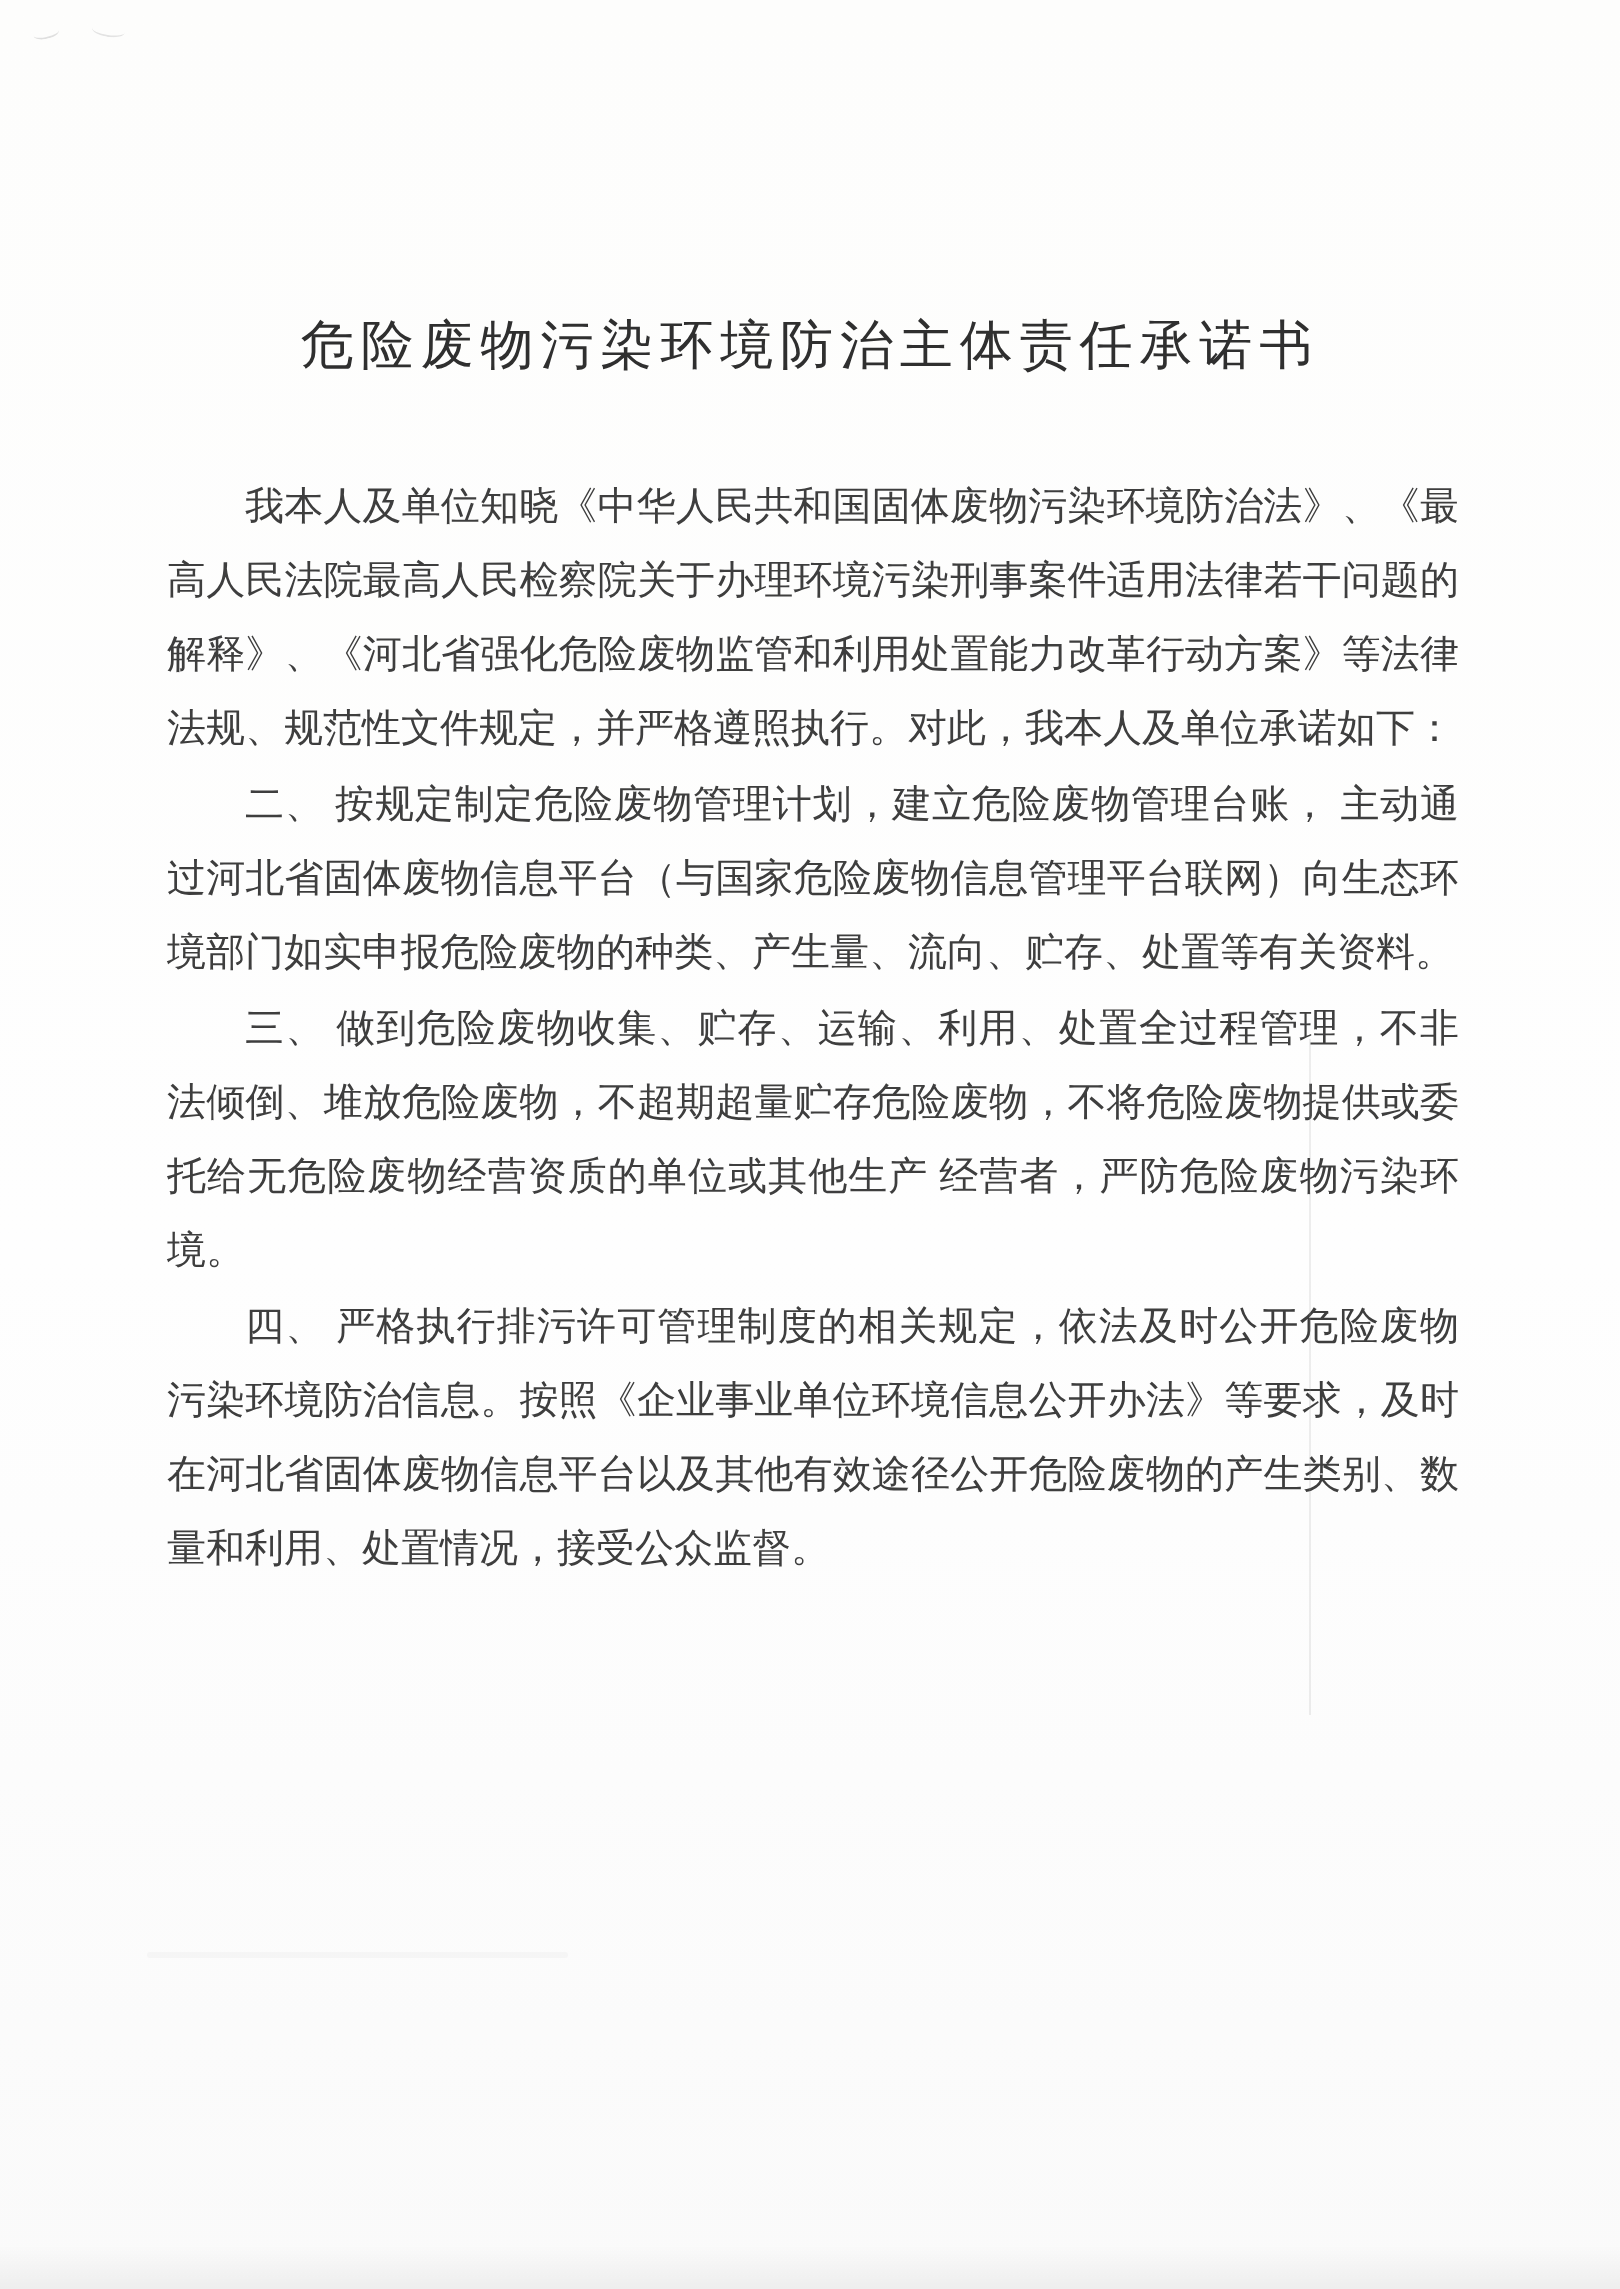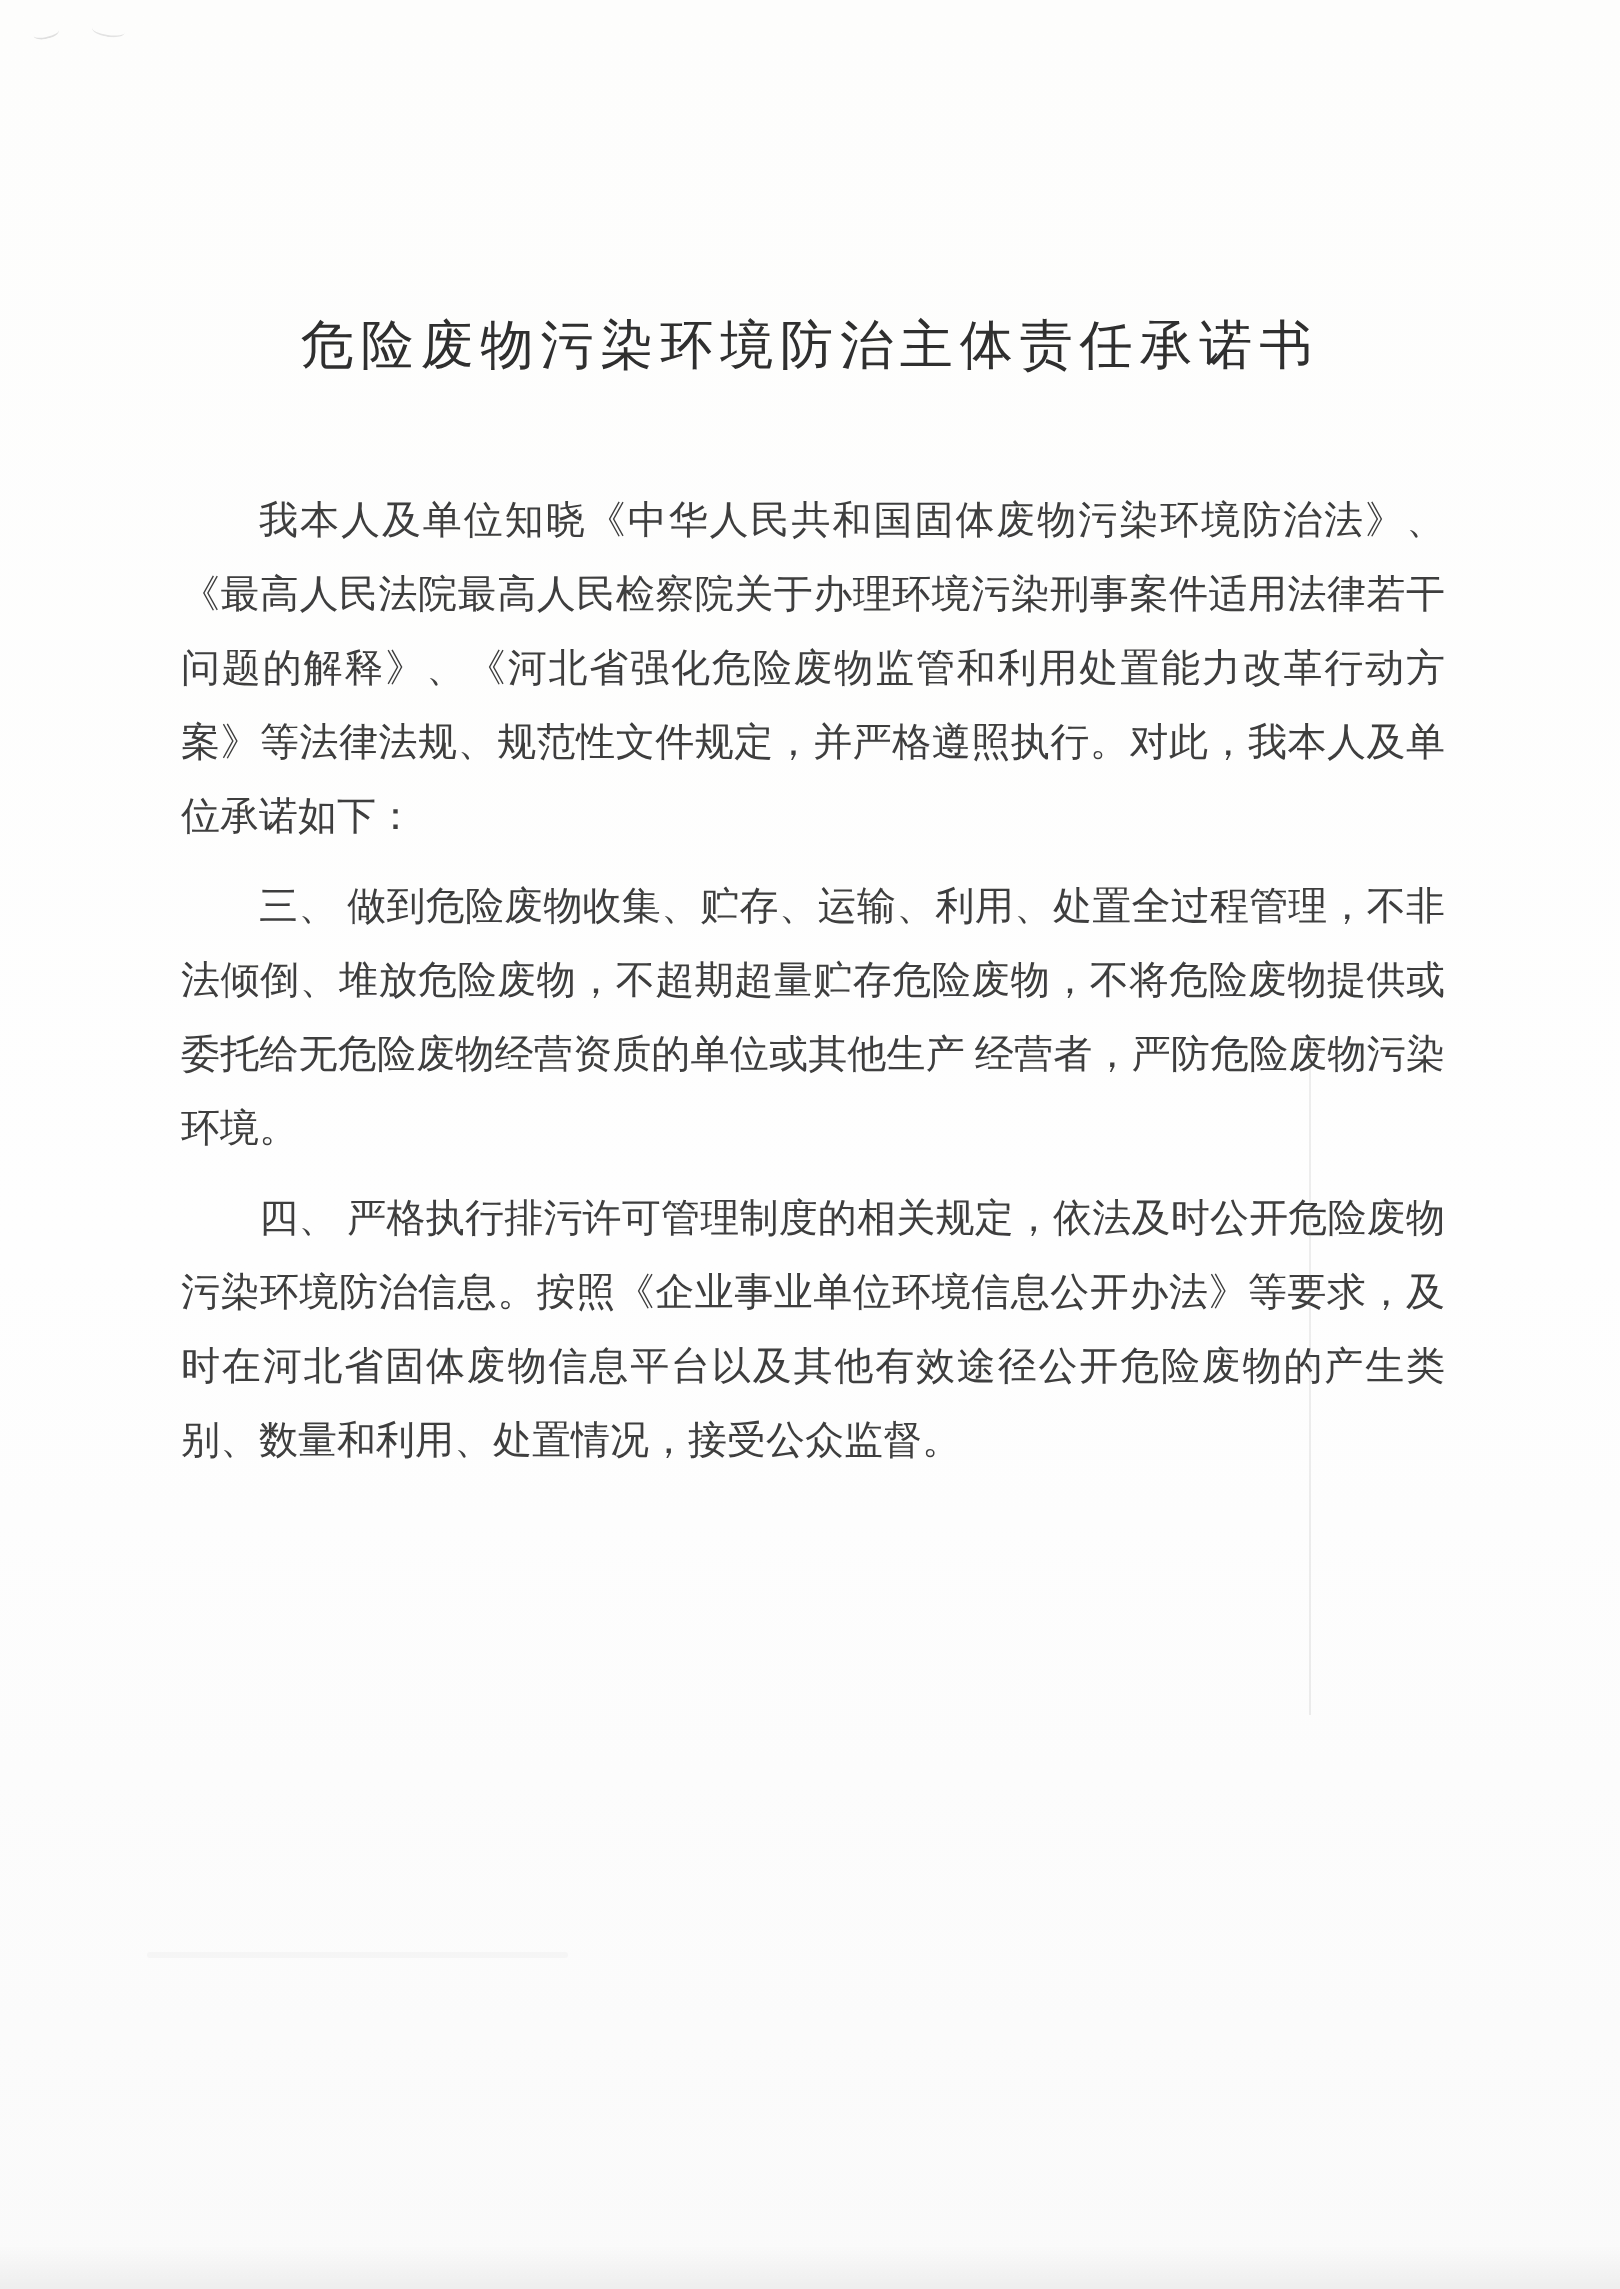--- a/index.html
+++ b/index.html
@@ -31,21 +31,21 @@
     position: absolute;
     left: 165px;
     top: 467px;
     width: 1296px;
     font-size: 39px;
     line-height: 74px;
     color: #3e3e3e;
     text-align: justify;
   }
   .doc-body p {
-    margin: 16px;
+    margin: 2px;
     padding: 0;
     text-indent: 2em;
   }
   
   .smudge {
     position: absolute;
     top: 17.6px;
     left: 33px;
     width: 98px;
     height: 29px;
@@ -105,20 +105,21 @@
 <body>
 
 <div class="page">
 
   <div class="smudge"></div>
 
   <h1 class="doc-title">危险废物污染环境防治主体责任承诺书</h1>
 
   <div class="doc-body">
     <p>我本人及单位知晓《中华人民共和国固体废物污染环境防治法》、《最高人民法院最高人民检察院关于办理环境污染刑事案件适用法律若干问题的解释》、《河北省强化危险废物监管和利用处置能力改革行动方案》等法律法规、规范性文件规定，并严格遵照执行。对此，我本人及单位承诺如下：</p>
+    <p>二、 按规定制定危险废物管理计划，建立危险废物管理台账， 主动通过河北省固体废物信息平台（与国家危险废物信息管理平台联网）向生态环境部门如实申报危险废物的种类、产生量、流向、贮存、处置等有关资料。</p>
     <p>三、 做到危险废物收集、贮存、运输、利用、处置全过程管理，不非法倾倒、堆放危险废物，不超期超量贮存危险废物，不将危险废物提供或委托给无危险废物经营资质的单位或其他生产 经营者，严防危险废物污染环境。</p>
     <p>四、 严格执行排污许可管理制度的相关规定，依法及时公开危险废物污染环境防治信息。按照《企业事业单位环境信息公开办法》等要求，及时在河北省固体废物信息平台以及其他有效途径公开危险废物的产生类别、数量和利用、处置情况，接受公众监督。</p>
   </div>
 
   <div class="v-streak"></div>
   <div class="h-streak"></div>
   <div class="bottom-shade"></div>
 
 </div>
 

